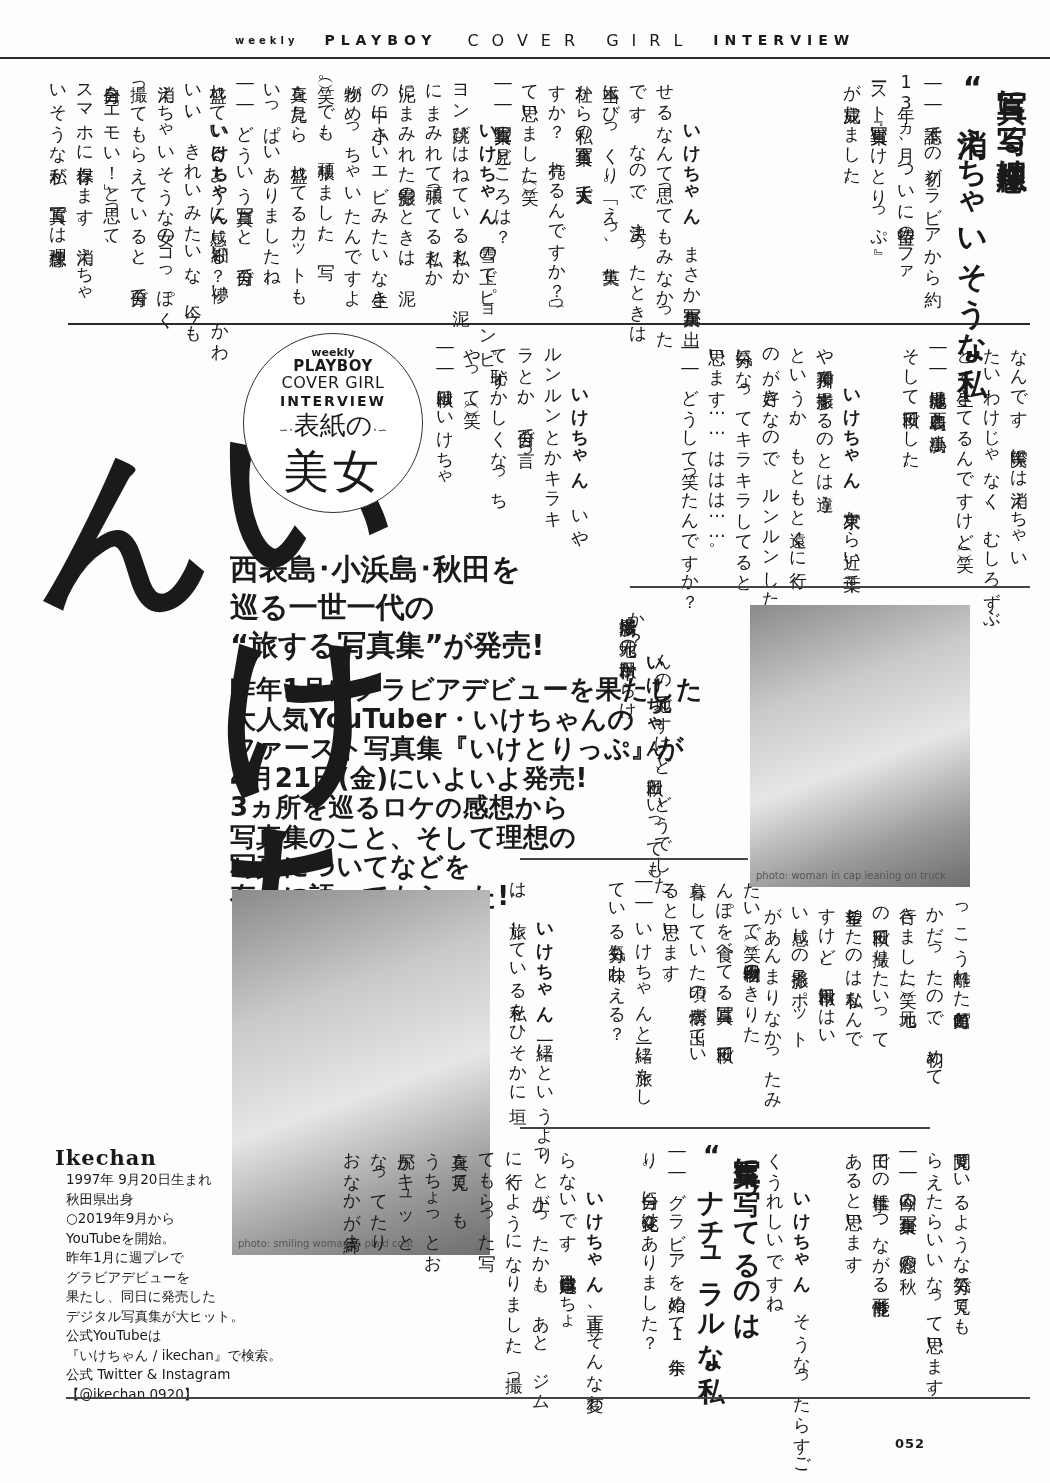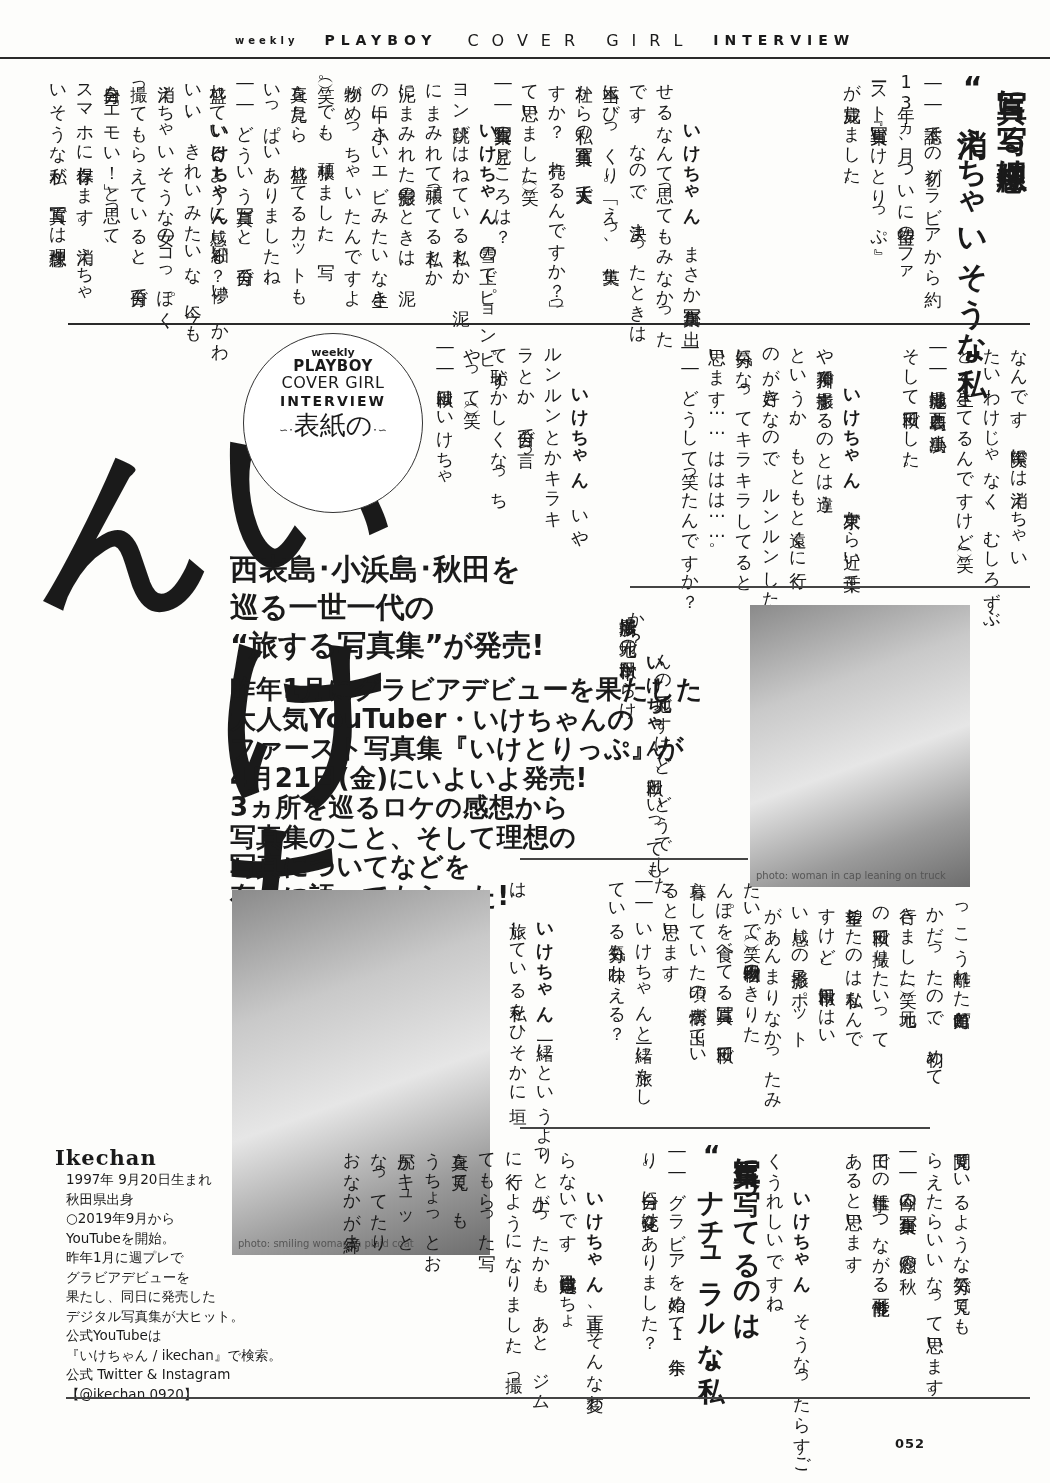--- a/index.html
+++ b/index.html
@@ -118,20 +118,21 @@
 <div class="abs rule" style="left:68px;top:323px;width:962px;"></div>
 
 <div class="abs bigname" style="left:40px;top:330px;height:820px;">いけちゃん</div>
 
 <div class="abs badge">
   <div class="l1">weekly</div>
   <div class="l2">PLAYBOY</div>
   <div class="l3">COVER GIRL</div>
   <div class="l4">INTERVIEW</div>
   <div class="l5"><span class="orn">∽･</span><span>表紙の</span><span class="orn">･∽</span></div>
+  <div class="l6">美女</div>
 </div>
 
 <div class="abs vt" style="right:18px;top:336px;height:240px;">なんです。実際には消えちゃい
 たいわけじゃなく、むしろずぶ
 とく生きてるんですけど（笑）。
 ――撮影地は西表島と小浜島、
 そして秋田でした。</div>
 <div class="abs vt" style="right:158px;top:336px;height:240px;">
   <b>いけちゃん</b><span>　東京から近い千葉
 や神奈川で撮影するのとは違う

